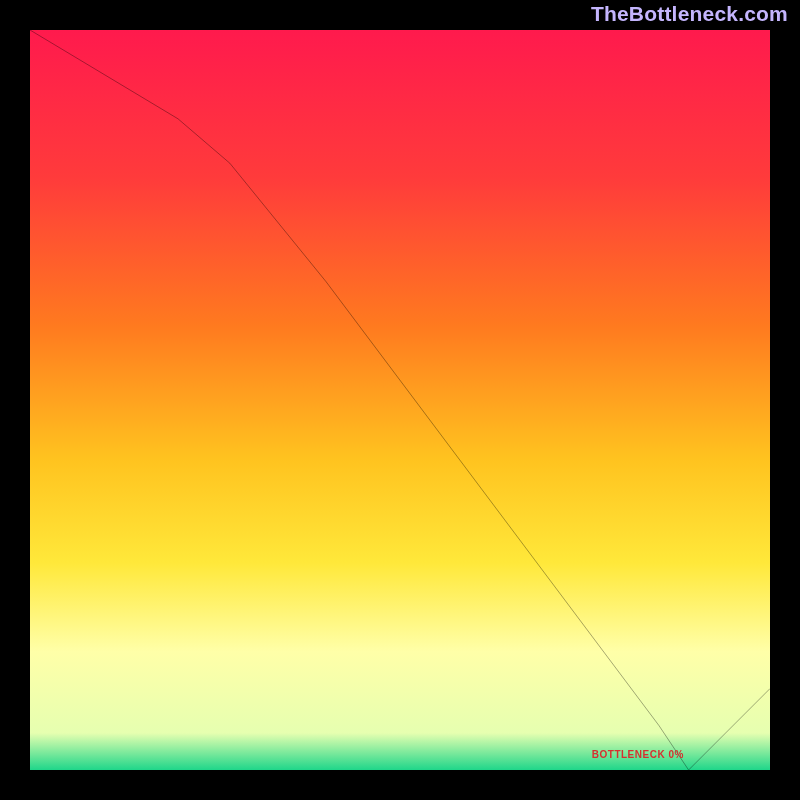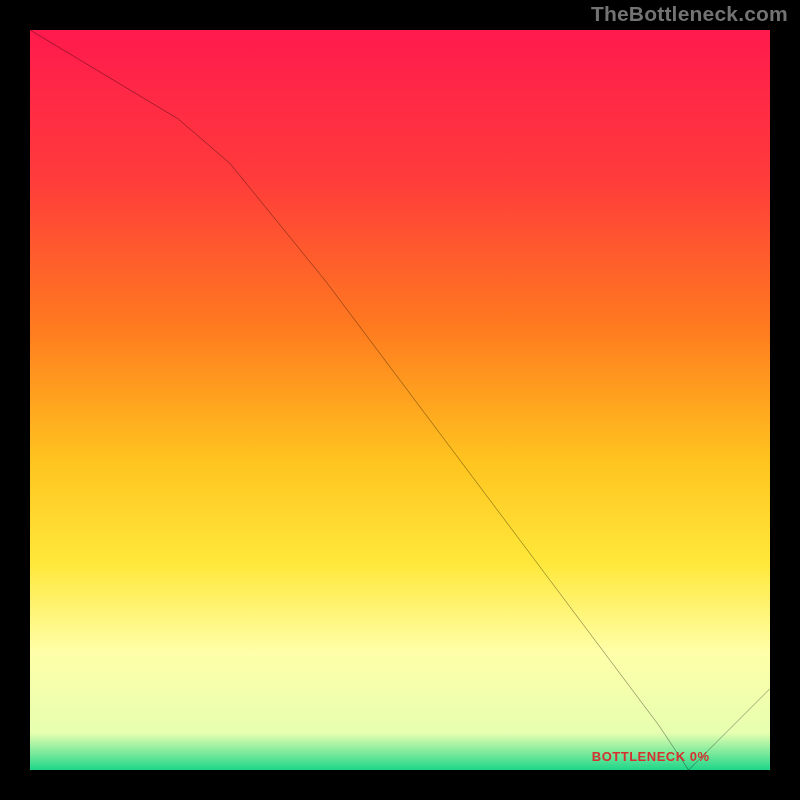--- a/index.html
+++ b/index.html
@@ -14,21 +14,21 @@
   .outer {
     position: relative;
     width: 800px;
     height: 800px;
     background: #000;
   }
   .watermark {
     position: absolute;
     top: 2px;
     right: 12px;
-    color: #737373;
+    color: #c4b5fd;
     font-size: 21px;
     font-weight: 600;
     letter-spacing: 0.2px;
   }
   .plot-area {
     position: absolute;
     left: 30px;
     top: 30px;
     width: 740px;
     height: 740px;
@@ -44,21 +44,21 @@
   .curve-svg {
     position: absolute;
     left: 0;
     top: 0;
     width: 100%;
     height: 100%;
   }
   .annotation {
     position: absolute;
     color: #d63030;
-    font-size: 13px;
+    font-size: 10px;
     font-weight: 700;
     letter-spacing: 0.5px;
     text-transform: uppercase;
   }
 </style>
 </head>
 <body>
 
 <div class="outer">
   <div class="watermark">TheBottleneck.com</div>

